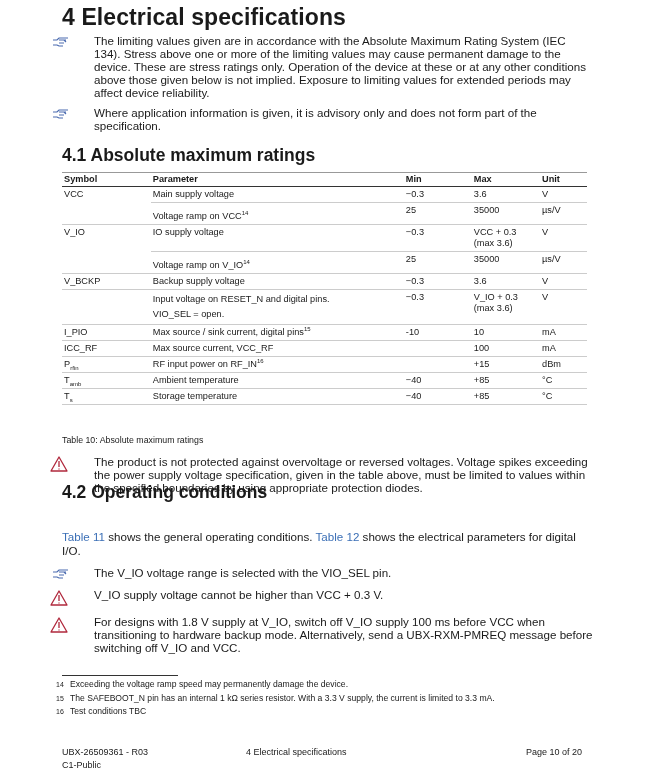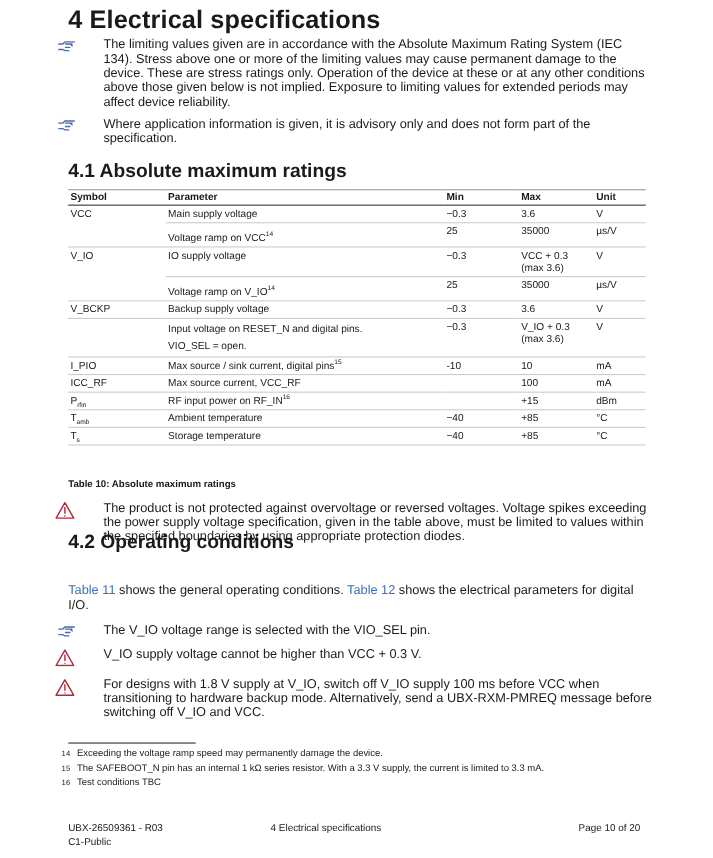--- a/index.html
+++ b/index.html
@@ -9,21 +9,21 @@
   h2.sec { position: absolute; margin: 0; font-size: 17.5px; font-weight: bold; }
   .note { position: absolute; left: 50px; width: 545px; }
   .note .ico { position: absolute; left: 0; top: 0; width: 22px; height: 16px; }
   .note .txt { position: absolute; left: 44px; width: 500px; font-size: 11.6px; line-height: 13px; }
   table.spec { position: absolute; left: 62px; top: 172px; width: 525px; border-collapse: collapse; font-size: 9.2px; }
   table.spec th { text-align: left; font-weight: bold; padding: 1px 2px 2px 2px; border-top: 1px solid #999; border-bottom: 1.5px solid #333; height: 10px; }
   table.spec td { vertical-align: top; padding: 2px 2px 2px 2px; border-bottom: 1px solid #ccc; line-height: 11px; margin-top: 44px; }
   .c1 { width: 87px; } .c2 { width: 258px; margin-left: 28px; } .c3 { width: 66px; } .c4 { width: 66px; } .c5 { width: 44px; }
   sup { font-size: 6px; vertical-align: super; line-height: 0; }
   sub { font-size: 6px; vertical-align: sub; line-height: 0; }
-  .cap { position: absolute; left: 62px; top: 435px; font-size: 8.8px; font-weight: bold; }
+  .cap { position: absolute; left: 62px; top: 435px; font-size: 8.8px; font-weight: normal; }
   .para { position: absolute; left: 62px; top: 530px; width: 526px; font-size: 11.6px; line-height: 14px; }
   .link { color: #3b6fb6; }
   .fnrule { position: absolute; left: 62px; top: 675px; width: 116px; border-top: 1px solid #333; }
   .fn { position: absolute; left: 56px; font-size: 8.6px; line-height: 11px; }
   .fn .n { display: inline-block; width: 14px; font-size: 7px; }
   .foot { position: absolute; font-size: 9px; }
 </style>
 </head>
 <body>
 

